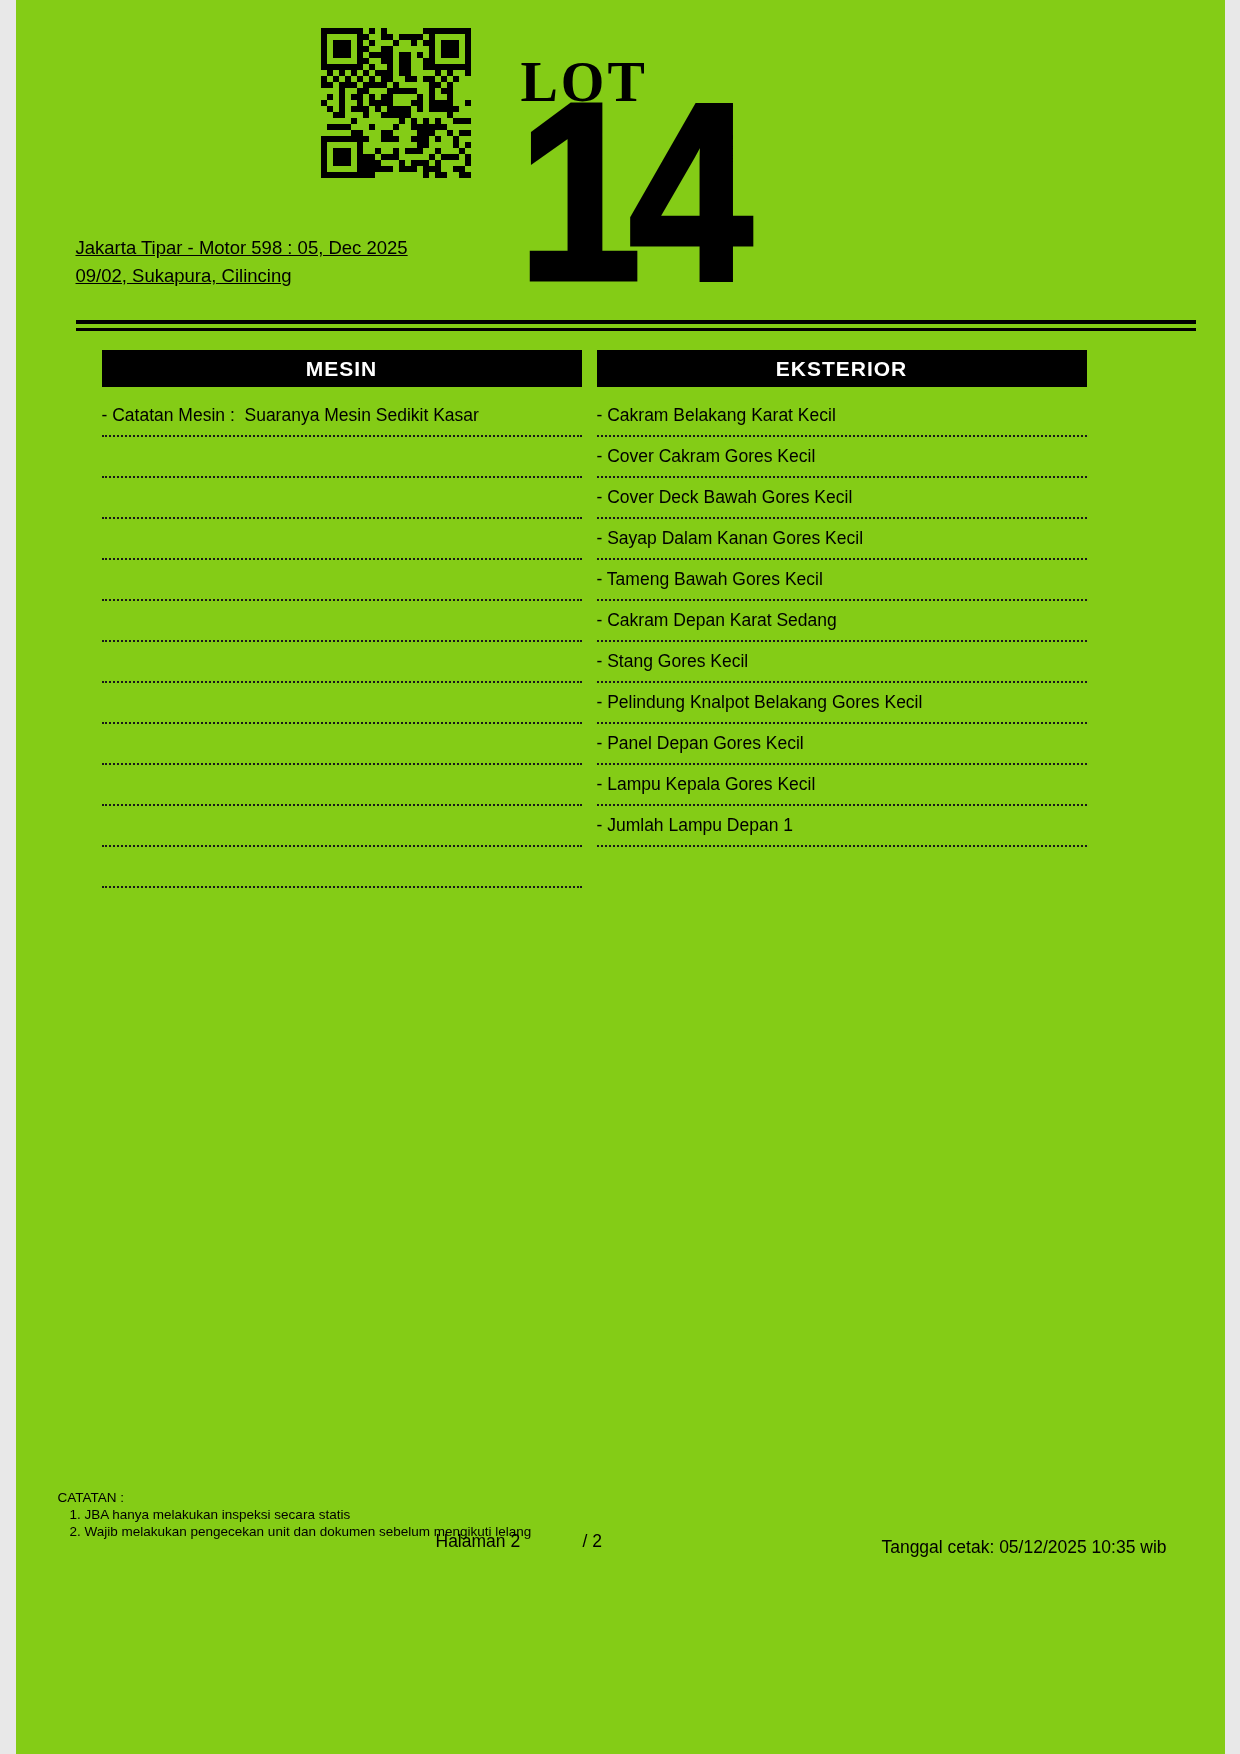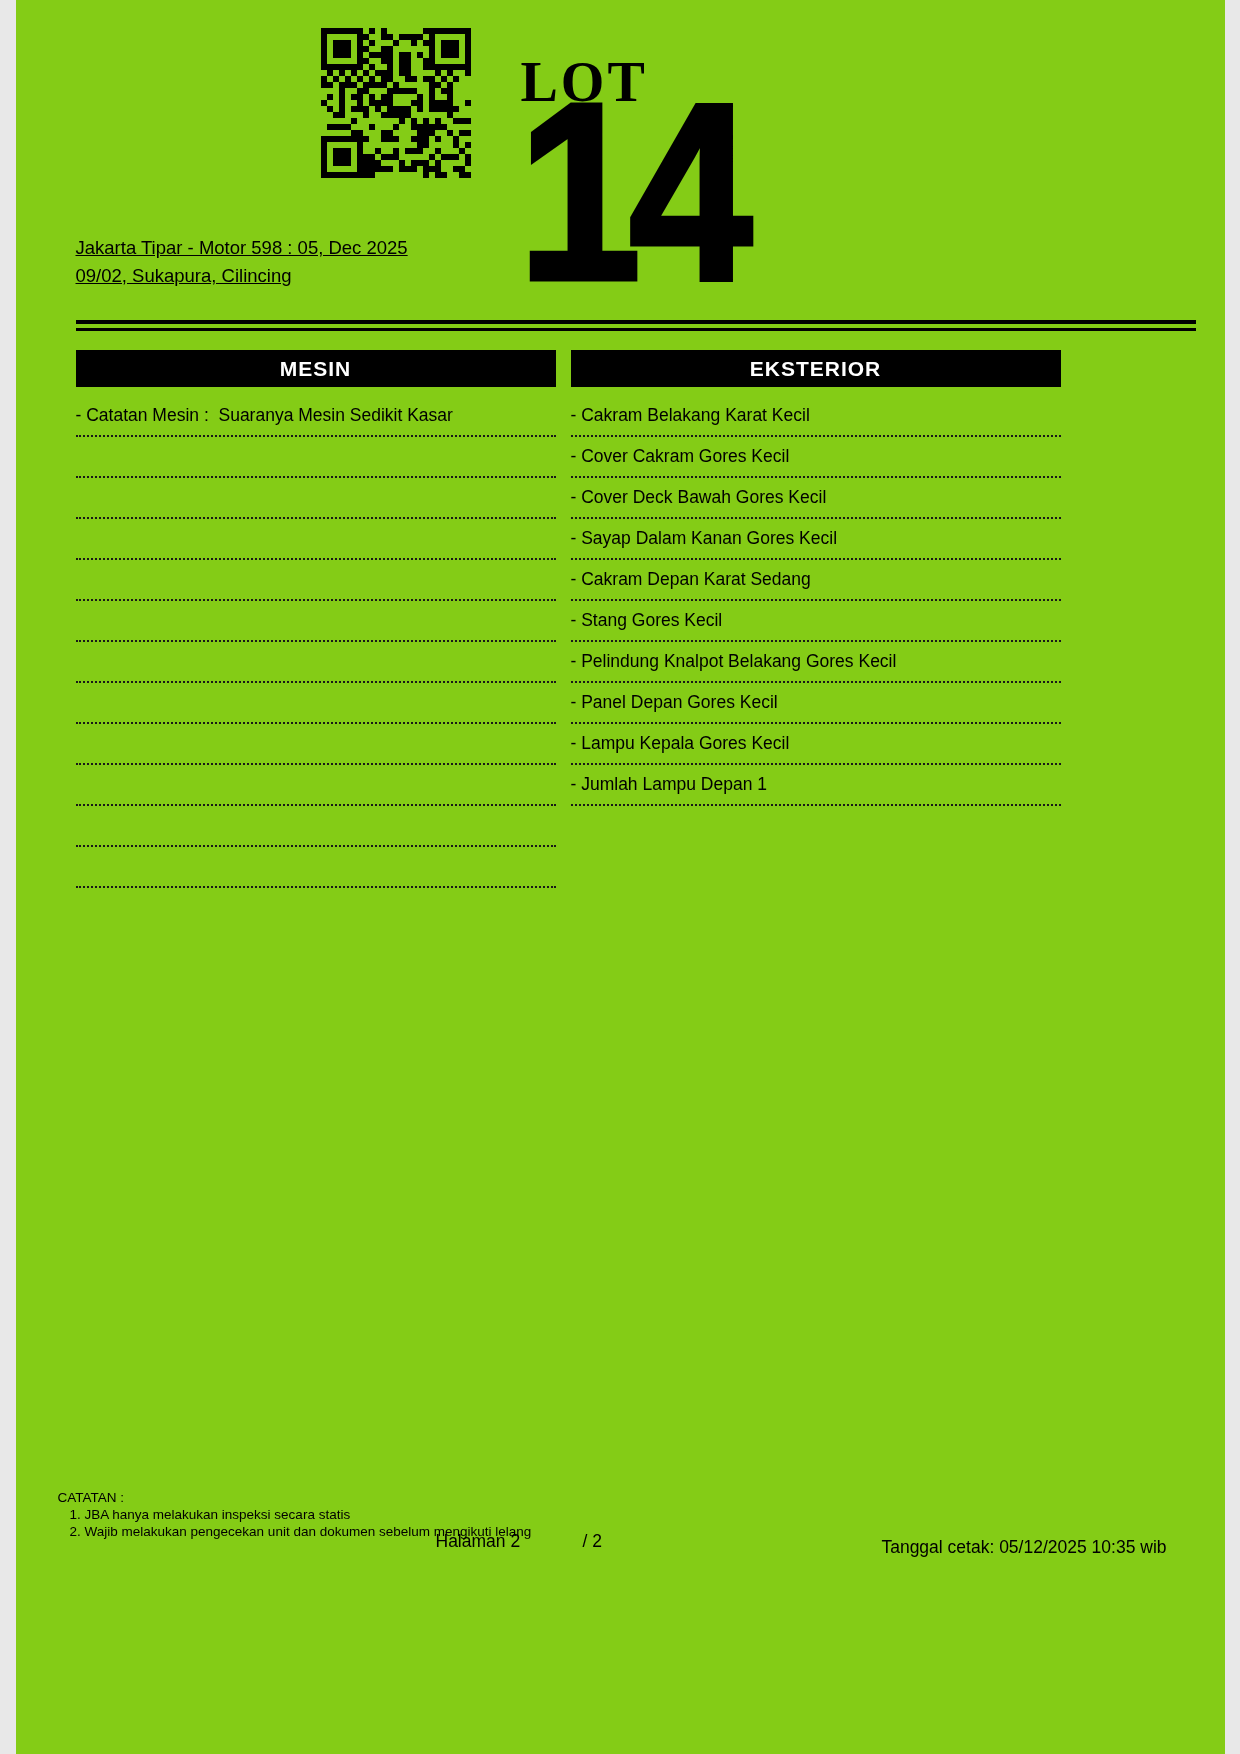--- a/index.html
+++ b/index.html
@@ -24,21 +24,21 @@
   }
   .auction-info {
     position:absolute; left:60px; top:234px;
     font-size:18.5px; line-height:28px; width:460px;text-decoration:underline;
   }
   .double-rule {
     position:absolute; left:60px; top:320px; width:1120px; height:11px;
     border-top:4px solid #000; border-bottom:3px solid #000;
   }
   .cols { position:absolute; left:60px; top:350px; width:1120px; display:flex; gap:15px; }
-  .col-left  { width:480px; }
+  .col-left  { width:480px;margin-left:26px; }
   .col-right { width:490px; }
   .col-header {
     height:37px; background:#000; color:#fff; font-weight:bold;
     font-size:21px; letter-spacing:1px;
     display:flex; align-items:center; justify-content:center;
   }
   .rows { margin-top:9px; }
   .row {
     height:41px; border-bottom:2px dotted #181818;
     font-size:17.5px; display:flex; align-items:center;
@@ -409,20 +409,21 @@
       </div>
     </div>
 
     <div class="col-right">
       <div class="col-header">EKSTERIOR</div>
       <div class="rows">
         <div class="row">- Cakram Belakang Karat Kecil</div>
         <div class="row">- Cover Cakram Gores Kecil</div>
         <div class="row">- Cover Deck Bawah Gores Kecil</div>
         <div class="row">- Sayap Dalam Kanan Gores Kecil</div>
+        <div class="row">- Tameng Bawah Gores Kecil</div>
         <div class="row">- Cakram Depan Karat Sedang</div>
         <div class="row">- Stang Gores Kecil</div>
         <div class="row">- Pelindung Knalpot Belakang Gores Kecil</div>
         <div class="row">- Panel Depan Gores Kecil</div>
         <div class="row">- Lampu Kepala Gores Kecil</div>
         <div class="row">- Jumlah Lampu Depan 1</div>
       </div>
     </div>
 
   </div>

